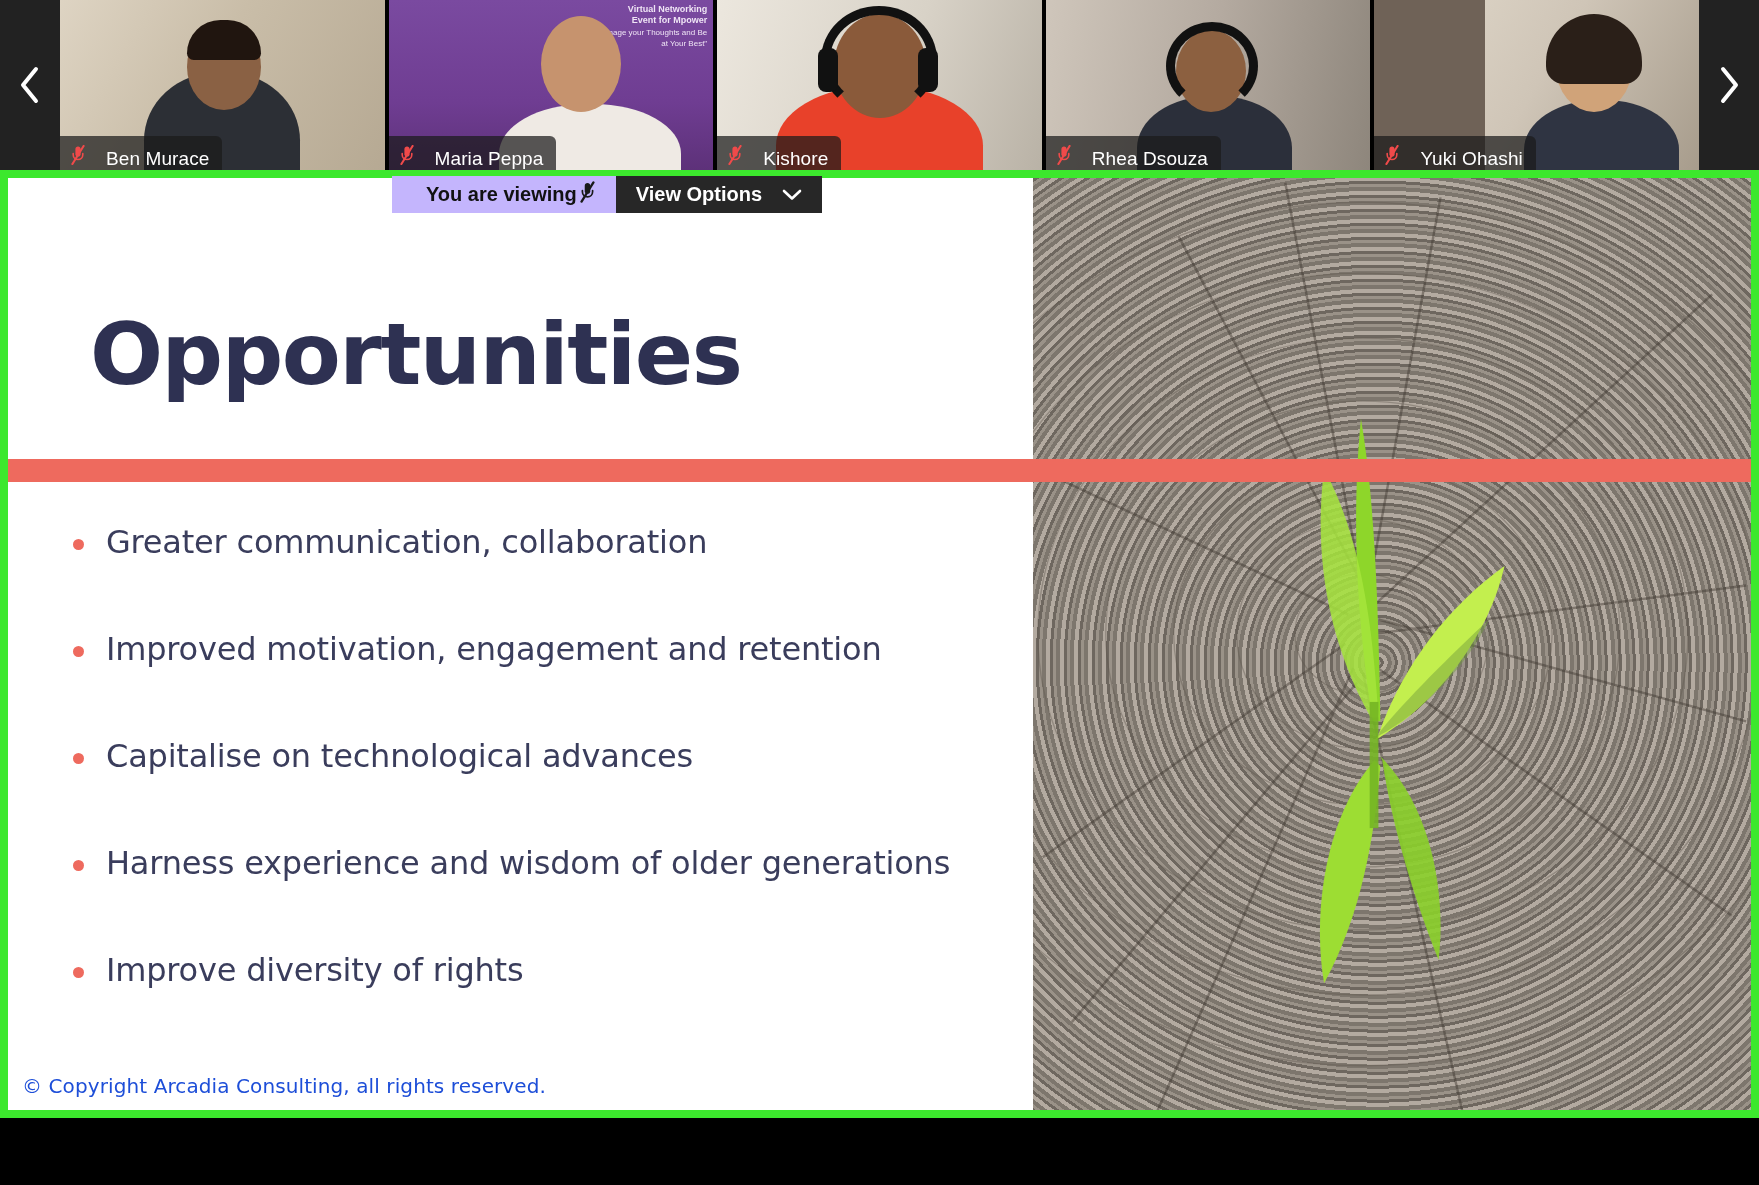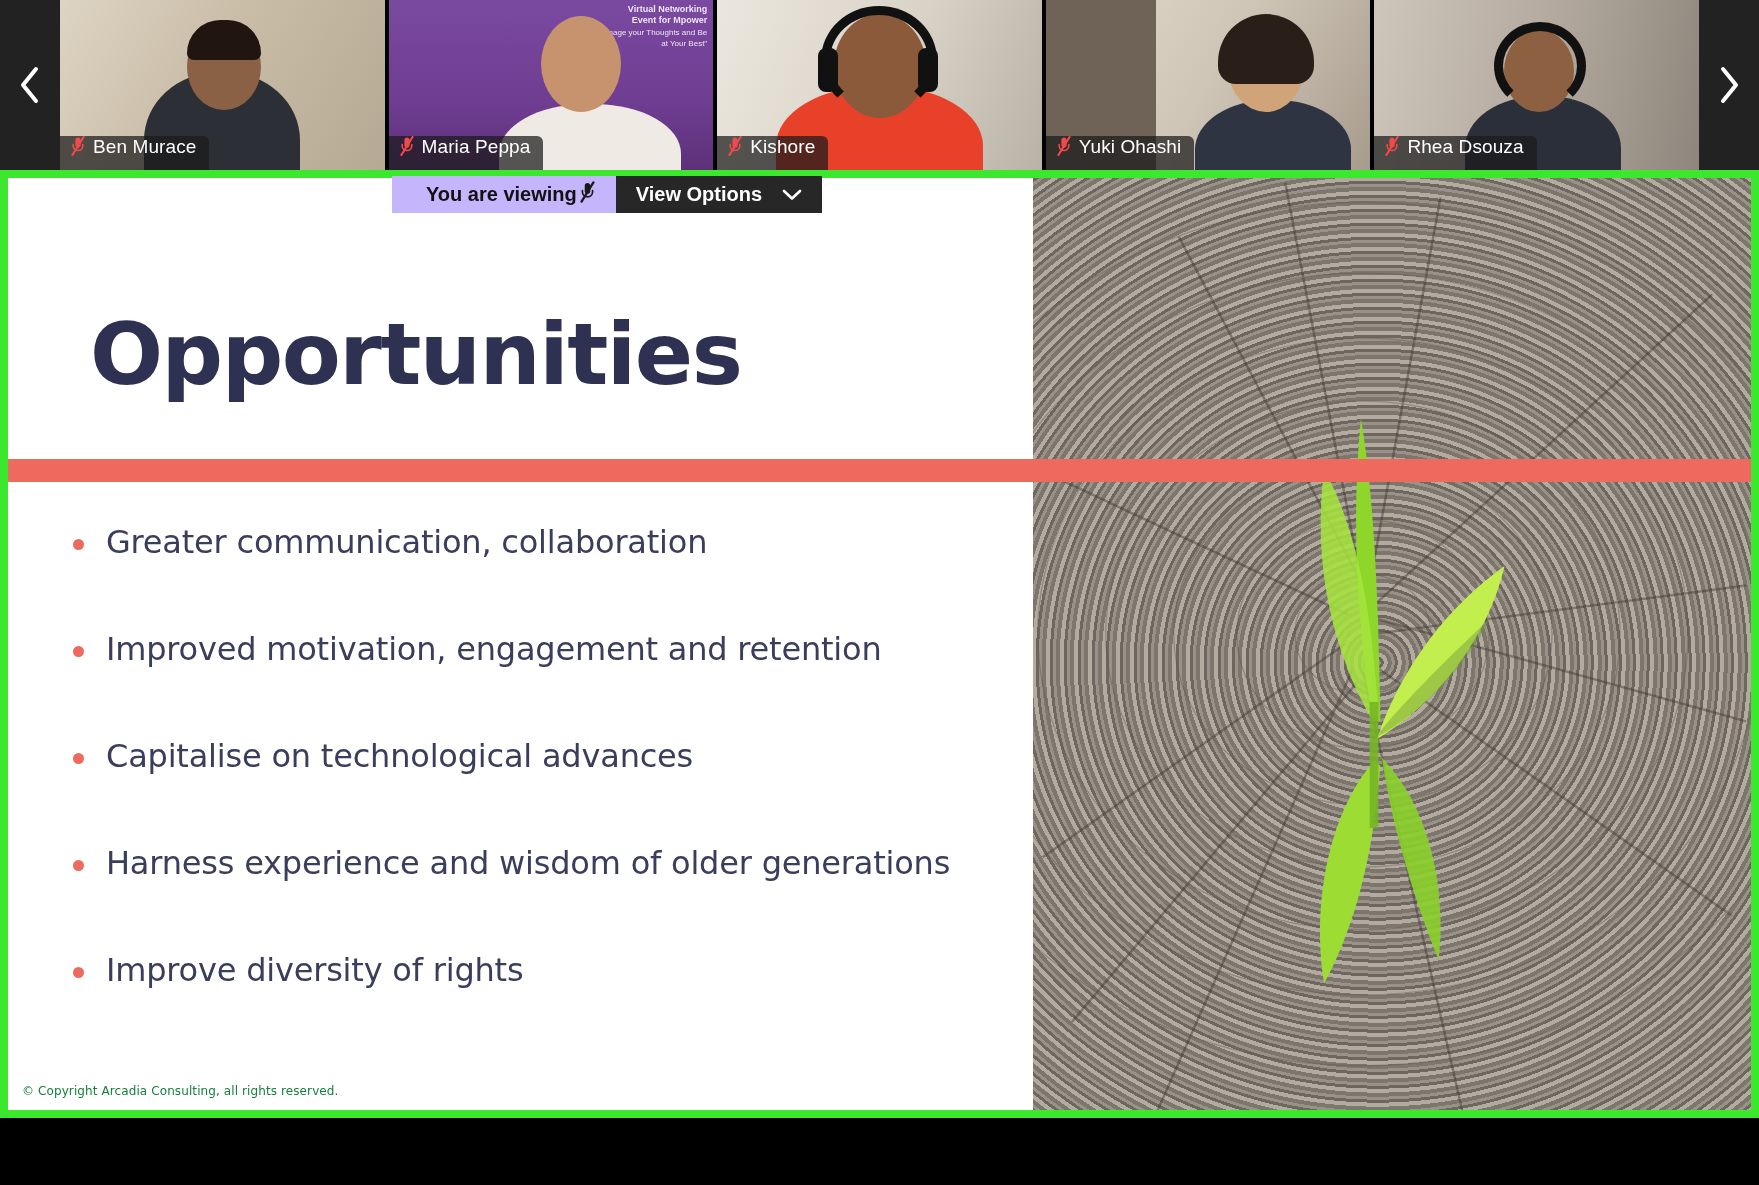--- a/index.html
+++ b/index.html
@@ -61,22 +61,22 @@
   }
 
   .tile-bg { position: absolute; inset: 0; }
 
   .name-chip {
     position: absolute;
     left: 0;
     bottom: 0;
     height: 34px;
     display: flex;
-    align-items: flex-start;
-    gap: 7px;
+    align-items: flex-end;
+    gap: 20px;
     padding: 0 13px 0 10px;
     background: rgba(26,26,26,0.72);
     color: #ffffff;
     font-size: 19px;
     letter-spacing: 0.1px;
     white-space: nowrap;
     border-radius: 0 6px 0 0;
   }
   .mic-muted { flex: 0 0 auto; display: block; }
 
@@ -168,22 +168,22 @@
     color: #3a3d5c;
     font-family: "DejaVu Sans", sans-serif;
     letter-spacing: -0.2px;
     white-space: nowrap;
   }
 
   .footer-note {
     position: absolute;
     left: 14px;
     bottom: 12px;
-    font-size: 12px;
-    color: #15803d;
+    font-size: 20px;
+    color: #1d4ed8;
     font-family: "DejaVu Sans", sans-serif;
     letter-spacing: 0.1px;
   }
 
   
   .slide-right {
     position: relative;
     flex: 1 1 auto;
     overflow: hidden;
     background:
@@ -305,53 +305,53 @@
               <path d="M8 1.5c1.5 0 2.6 1.1 2.6 2.5v5.2c0 1.4-1.1 2.5-2.6 2.5S5.4 10.6 5.4 9.2V4c0-1.4 1.1-2.5 2.6-2.5z" fill="#f04a4a"></path>
               <path d="M3.2 8.6v1.1c0 2.7 2.1 4.8 4.8 4.8s4.8-2.1 4.8-4.8V8.6" stroke="#f04a4a" stroke-width="1.6" fill="none" stroke-linecap="round"></path>
               <line x1="13.6" y1="1" x2="2.4" y2="19" stroke="#f04a4a" stroke-width="2.1" stroke-linecap="round"></line>
             </svg>
           </span>
           <span>Kishore</span>
         </div>
       </div>
 
       <div class="tile">
+        <div class="tile-bg" style="background:linear-gradient(100deg,#cfc6bb 0%,#b4aaa0 50%,#8e867c 100%);">
+          <div class="torso" style="left:28%;top:96px;width:48%;height:84px;background:#2b2f3a;"></div>
+          <div class="head" style="left:40%;top:30px;width:70px;height:82px;background:#8c6040;"></div>
+          <div class="phones" style="left:37%;top:22px;width:92px;height:88px;"></div>
+        </div>
+        <div class="name-chip">
+          <span class="mic-muted">
+            <svg width="16" height="20" viewBox="0 0 16 20">
+              <path d="M8 1.5c1.5 0 2.6 1.1 2.6 2.5v5.2c0 1.4-1.1 2.5-2.6 2.5S5.4 10.6 5.4 9.2V4c0-1.4 1.1-2.5 2.6-2.5z" fill="#f04a4a"></path>
+              <path d="M3.2 8.6v1.1c0 2.7 2.1 4.8 4.8 4.8s4.8-2.1 4.8-4.8V8.6" stroke="#f04a4a" stroke-width="1.6" fill="none" stroke-linecap="round"></path>
+              <line x1="13.6" y1="1" x2="2.4" y2="19" stroke="#f04a4a" stroke-width="2.1" stroke-linecap="round"></line>
+            </svg>
+          </span>
+          <span>Rhea Dsouza</span>
+        </div>
+      </div>
+
+      <div class="tile">
         <div class="tile-bg" style="background:linear-gradient(120deg,#e3dbcd 0%,#cfc5b7 50%,#a79c8c 100%);">
           <div style="position:absolute;left:0;top:0;width:34%;height:100%;background:#6f6257;"></div>
           <div class="torso" style="left:46%;top:100px;width:48%;height:80px;background:#2f3442;"></div>
           <div class="head" style="left:56%;top:22px;width:76px;height:90px;background:#d0a379;"></div>
           <div style="position:absolute;left:53%;top:14px;width:96px;height:70px;background:#2a1f18;border-radius:48px 48px 18px 18px;"></div>
         </div>
         <div class="name-chip">
           <span class="mic-muted">
             <svg width="16" height="20" viewBox="0 0 16 20">
               <path d="M8 1.5c1.5 0 2.6 1.1 2.6 2.5v5.2c0 1.4-1.1 2.5-2.6 2.5S5.4 10.6 5.4 9.2V4c0-1.4 1.1-2.5 2.6-2.5z" fill="#f04a4a"></path>
               <path d="M3.2 8.6v1.1c0 2.7 2.1 4.8 4.8 4.8s4.8-2.1 4.8-4.8V8.6" stroke="#f04a4a" stroke-width="1.6" fill="none" stroke-linecap="round"></path>
               <line x1="13.6" y1="1" x2="2.4" y2="19" stroke="#f04a4a" stroke-width="2.1" stroke-linecap="round"></line>
             </svg>
           </span>
           <span>Yuki Ohashi</span>
-        </div>
-      </div>
-
-      <div class="tile">
-        <div class="tile-bg" style="background:linear-gradient(100deg,#cfc6bb 0%,#b4aaa0 50%,#8e867c 100%);">
-          <div class="torso" style="left:28%;top:96px;width:48%;height:84px;background:#2b2f3a;"></div>
-          <div class="head" style="left:40%;top:30px;width:70px;height:82px;background:#8c6040;"></div>
-          <div class="phones" style="left:37%;top:22px;width:92px;height:88px;"></div>
-        </div>
-        <div class="name-chip">
-          <span class="mic-muted">
-            <svg width="16" height="20" viewBox="0 0 16 20">
-              <path d="M8 1.5c1.5 0 2.6 1.1 2.6 2.5v5.2c0 1.4-1.1 2.5-2.6 2.5S5.4 10.6 5.4 9.2V4c0-1.4 1.1-2.5 2.6-2.5z" fill="#f04a4a"></path>
-              <path d="M3.2 8.6v1.1c0 2.7 2.1 4.8 4.8 4.8s4.8-2.1 4.8-4.8V8.6" stroke="#f04a4a" stroke-width="1.6" fill="none" stroke-linecap="round"></path>
-              <line x1="13.6" y1="1" x2="2.4" y2="19" stroke="#f04a4a" stroke-width="2.1" stroke-linecap="round"></line>
-            </svg>
-          </span>
-          <span>Rhea Dsouza</span>
         </div>
       </div>
 
     </div>
 
     <div class="nav-arrow">
       <span>
         <svg width="28" height="44" viewBox="0 0 28 44" fill="none" stroke="#ffffff" stroke-width="4" stroke-linecap="round" stroke-linejoin="round">
           <polyline points="8,6 21,22 8,38"></polyline>
         </svg>

